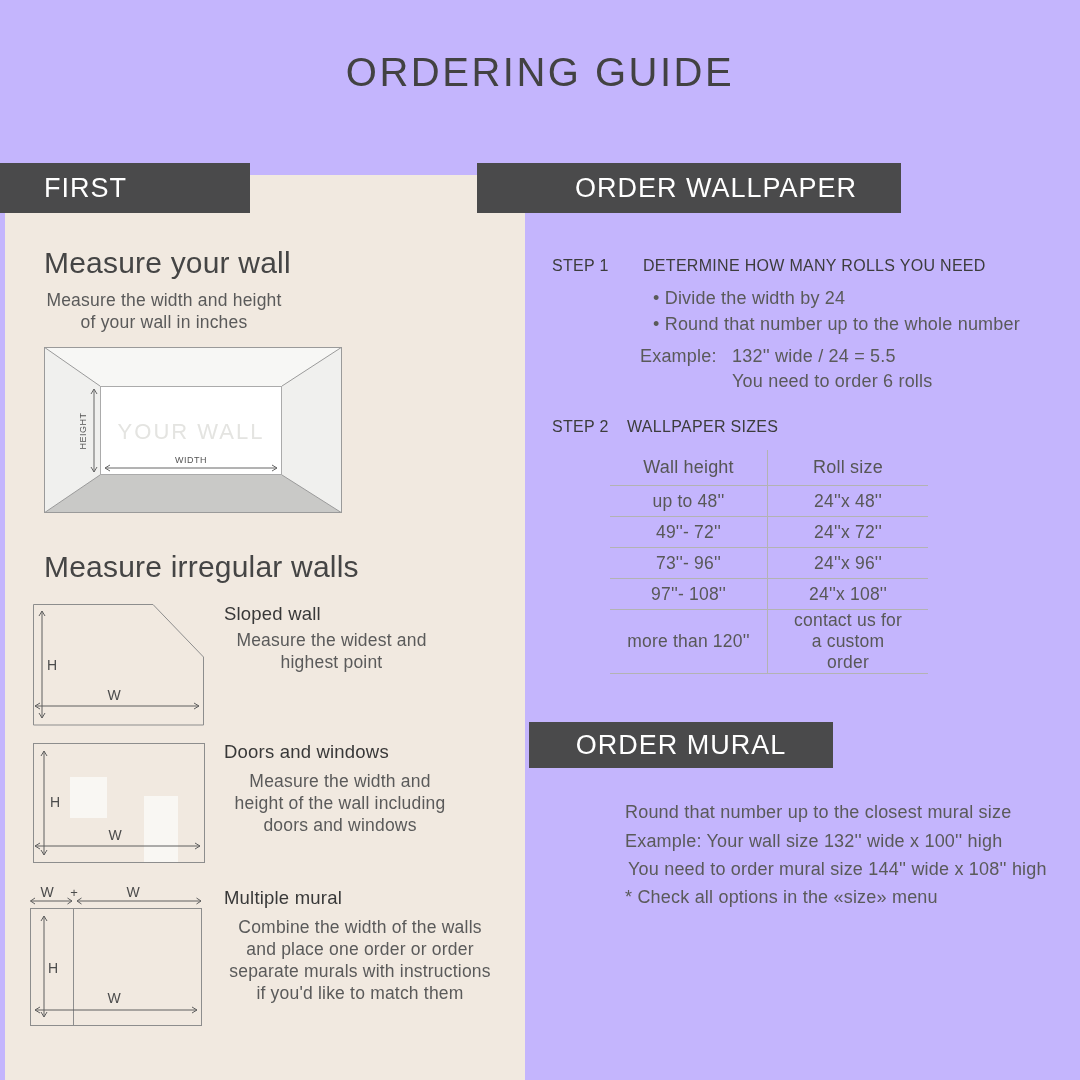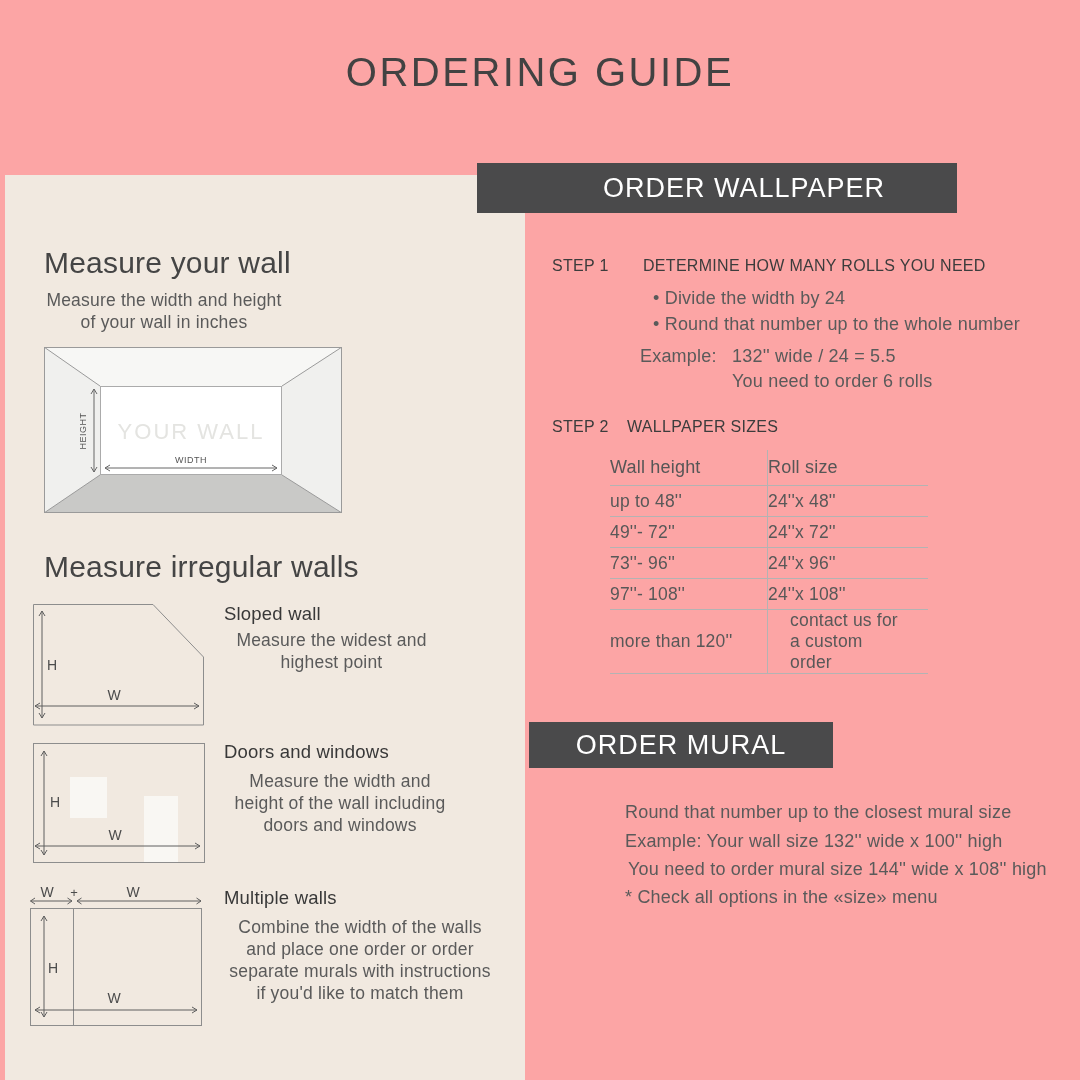--- a/index.html
+++ b/index.html
@@ -1,68 +1,69 @@
 <!DOCTYPE html>
 <html style="--band-bg: #4a4a4b; --band-text: #ffffff; --panel-bg: #f1e9e0; --heading-text: #454545; --body-text: #5a5a5a; --table-line: #b3b3b3;"><head>
 <meta charset="utf-8">
 <style>
   html,body{margin:0;padding:0;background:#ffffff;}
   .page{
-    position:relative;width:1080px;height:1080px;background:#fca5a5;overflow:hidden;
+    position:relative;width:1080px;height:1080px;background:#c4b5fd;overflow:hidden;
     font-family:"Liberation Sans","DejaVu Sans",sans-serif;
   }
   .abs{position:absolute;}
   .title{
     left:0;top:50px;width:1080px;text-align:center;
     font-size:40px;letter-spacing:2.5px;color:#424242;font-weight:400;
   }
   .panel{
     left:5px;top:175px;width:520px;height:905px;
     background:var(--panel-bg,#f1e9e0);
   }
   .band{
     background:var(--band-bg,#4a4a4b);color:var(--band-text,#ffffff);
     font-size:27px;letter-spacing:1px;height:50px;line-height:50px;
   }
   .band-first{left:0;top:163px;width:250px;padding-left:44px;box-sizing:border-box;}
-  .band-ow{left:477px;top:163px;width:480px;text-align:center;padding-left:54px;box-sizing:border-box;}
+  .band-ow{left:477px;top:163px;width:424px;text-align:center;padding-left:54px;box-sizing:border-box;}
   .band-om{left:529px;top:722px;width:304px;height:46px;line-height:46px;text-align:center;}
   .h1{font-size:30px;color:var(--heading-text,#454545);font-weight:400;letter-spacing:0.2px;}
   .body{font-size:18px;color:var(--body-text,#5a5a5a);letter-spacing:0.2px;line-height:21px;}
   .item-title{font-size:18.5px;color:#383838;letter-spacing:0.2px;}
   .item-desc{font-size:17.5px;color:var(--body-text,#5a5a5a);letter-spacing:0.2px;line-height:22px;text-align:center;}
   .step-label,.step-title{font-size:16px;color:#3c3c3c;letter-spacing:0.3px;}
   .bullet::before{content:"\2022\00a0";}
   table.sizes{
     left:610px;top:450px;width:318px;position:absolute;
     border-collapse:collapse;table-layout:fixed;
   }
   table.sizes th,table.sizes td{
     border-bottom:1px solid var(--table-line,#b3b3b3);
-    font-weight:400;text-align:left;vertical-align:middle;
+    font-weight:400;text-align:center;vertical-align:middle;
     font-size:17.5px;color:#585858;letter-spacing:0.2px;padding:0;
   }
   table.sizes th{height:35px;font-size:18px;color:#565656;}
   table.sizes td{height:30px;margin-top:36px;}
   table.sizes th:first-child,table.sizes td:first-child{
     border-right:1px solid var(--table-line,#b3b3b3);width:157px;
   }
   table.sizes tr.tall td{height:49px;line-height:21px;}
   table.sizes tr.tall td:last-child{padding:0 22px;}
   svg text{font-family:"Liberation Sans","DejaVu Sans",sans-serif;}
 </style>
 </head>
 <body>
 
 <div class="page">
 
   <div class="abs title">ORDERING GUIDE</div>
 
   <div class="abs panel"></div>
 
+  <div class="abs band band-first">FIRST</div>
   <div class="abs band band-ow">ORDER WALLPAPER</div>
   <div class="abs h1" style="left:44px;top:246px;">Measure your wall</div>
 
   <div class="abs band band-om">ORDER MURAL</div>
   <div class="abs item-desc" style="left:44px;top:289px;width:240px;">Measure the width and height of your wall in inches</div>
 
   <svg class="abs" style="left:44px;top:347px;" width="298" height="166" viewBox="0 0 298 166">
     <rect x="0.5" y="0.5" width="297" height="165" fill="#fbfbfa" stroke="none"></rect>
     <polygon points="0,0 298,0 238,39 56,39" fill="#f7f7f5"></polygon>
     <polygon points="0,0 56,39 56,128 0,166" fill="#f0f0ee"></polygon>
@@ -153,21 +154,21 @@
       <path d="M11,129 L14,134 L17,129"></path>
     </g>
     <text x="23" y="90" text-anchor="middle" font-size="14" fill="#4c4c4c">H</text>
     <g stroke="#5f5f5f" stroke-width="1" fill="none">
       <line x1="5" y1="127" x2="167" y2="127"></line>
       <path d="M10,124 L5,127 L10,130"></path>
       <path d="M162,124 L167,127 L162,130"></path>
     </g>
     <text x="84" y="120" text-anchor="middle" font-size="14" fill="#4c4c4c">W</text>
   </svg>
-  <div class="abs item-title" style="left:224px;top:887px;">Multiple walls</div>
+  <div class="abs item-title" style="left:224px;top:887px;">Multiple mural</div>
   <div class="abs item-desc" style="left:224px;top:916px;width:272px;">Combine the width of the walls and place one order or order separate murals with instructions if you'd like to match them</div>
 
   <div class="abs step-label" style="left:552px;top:257px;">STEP 1</div>
   <div class="abs step-title" style="left:627px;top:257px;margin-left:16px;">DETERMINE HOW MANY ROLLS YOU NEED</div>
   <div class="abs body bullet" style="left:653px;top:288px;">Divide the width by 24</div>
   <div class="abs body bullet" style="left:653px;top:314px;">Round that number up to the whole number</div>
   <div class="abs body" style="left:640px;top:346px;">Example:</div>
   <div class="abs body" style="left:732px;top:346px;">132'' wide / 24 = 5.5</div>
   <div class="abs body" style="left:732px;top:371px;">You need to order 6 rolls</div>
 

